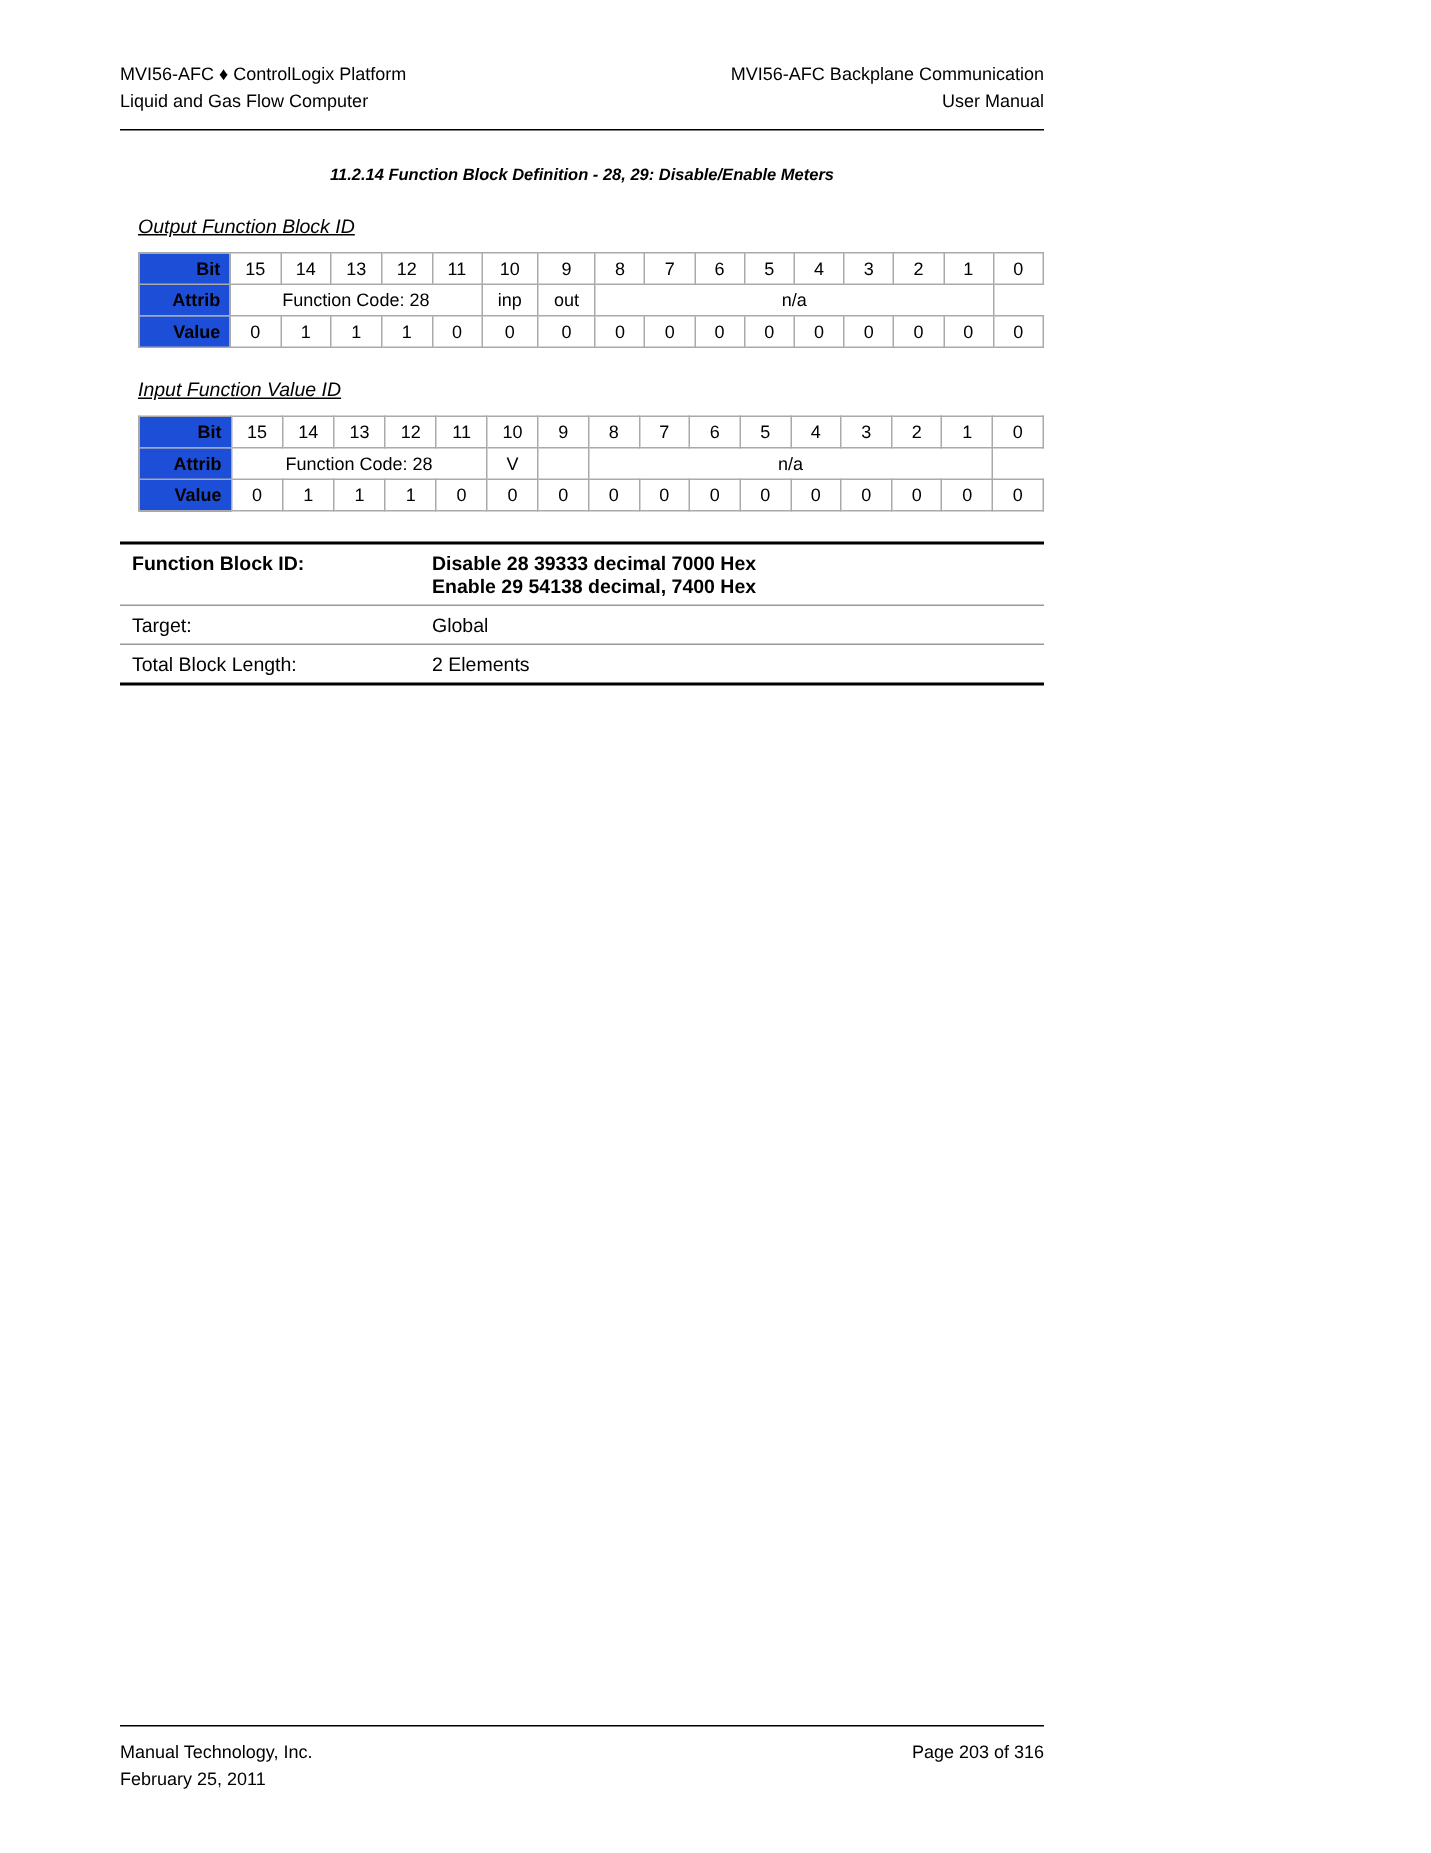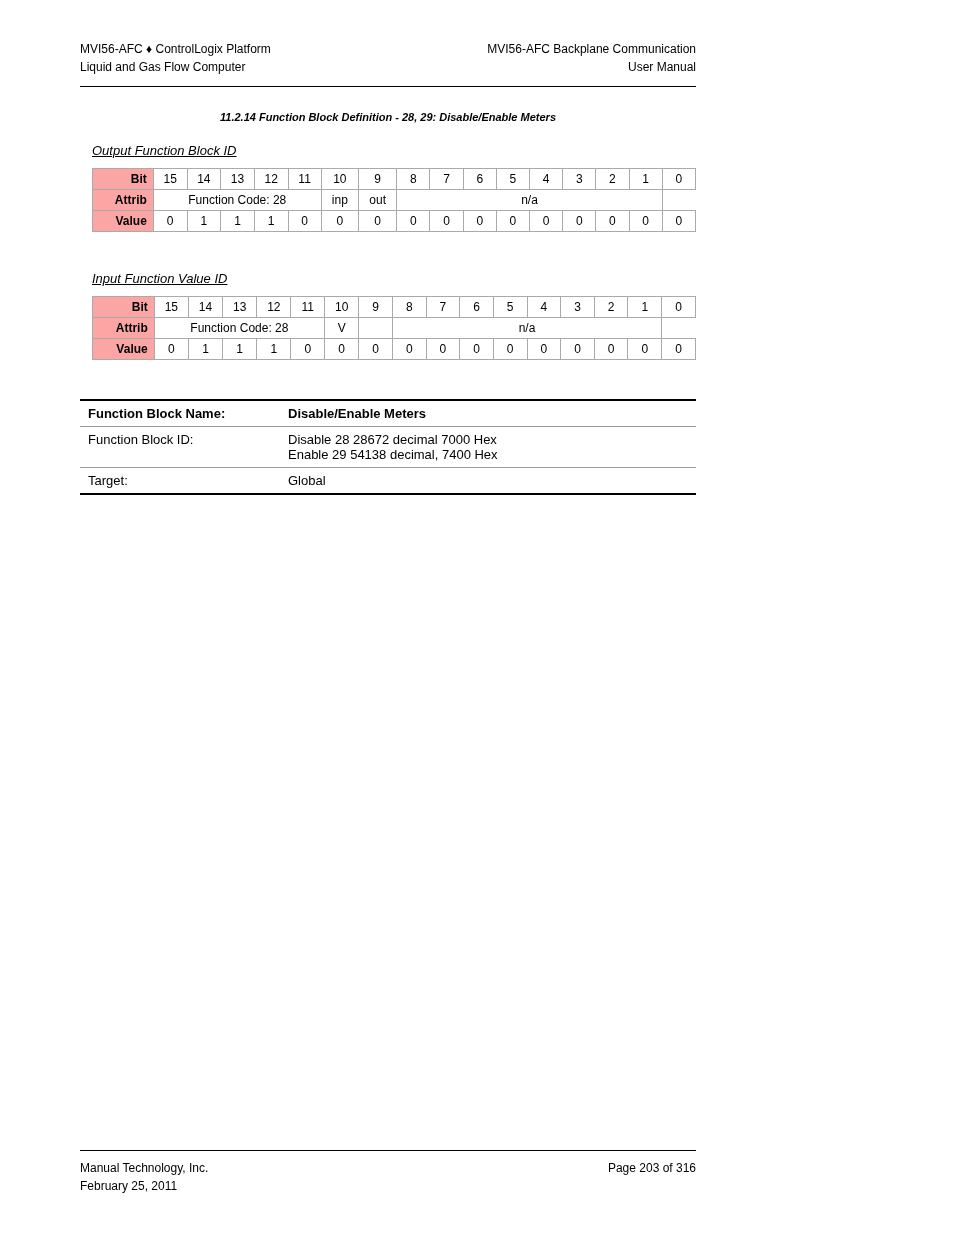--- a/index.html
+++ b/index.html
@@ -45,38 +45,38 @@
       margin-bottom: 20px;
     }
     .sub-title {
       font-size: 13px;
       font-style: italic;
       text-decoration: underline;
       margin-bottom: 10px;
       margin-left: 0;
     }
     .table-container {
-      margin-bottom: 39px;
+      margin-bottom: 20px;
       padding-left: 12px;
     }
     table.bit-table {
       border-collapse: collapse;
       width: 100%;
       font-size: 12px;
     }
     table.bit-table td, table.bit-table th {
       border: 1px solid #aaa;
       text-align: center;
       padding: 3px 5px;
       min-width: 24px;
     }
     table.bit-table td:first-child {
       font-weight: bold;
       text-align: right;
-      background: #fca5a5;
+      background: #1d4ed8;
       border: 1px solid #aaa;
       padding-right: 6px;
     }
     .function-table {
       border-collapse: collapse;
       width: 100%;
       margin-top: 8px;
     }
     .function-table td, .function-table th {
       border-top: 1px solid #000000;
@@ -238,34 +238,34 @@
             <td>0</td>
             <td>0</td>
           </tr>
         </tbody>
       </table>
     </div>
 
     <table class="function-table">
       <tbody>
         <tr>
-          <td>Function Block Name:</td>
-          <td>Disable/Enable Meters</td>
-        </tr>
-        <tr>
           <td>Function Block ID:</td>
           <td>
-            <div>Disable 28 28672 decimal 7000 Hex</div>
+            <div>Disable 28 39333 decimal 7000 Hex</div>
             <div>Enable 29 54138 decimal, 7400 Hex</div>
           </td>
         </tr>
         <tr>
           <td>Target:</td>
           <td>Global</td>
         </tr>
+        <tr>
+          <td>Total Block Length:</td>
+          <td>2 Elements</td>
+        </tr>
       </tbody>
     </table>
 
   </div>
 
   <div class="footer">
     <div class="footer-left">
       <div>Manual Technology, Inc.</div>
       <div>February 25, 2011</div>
     </div>

